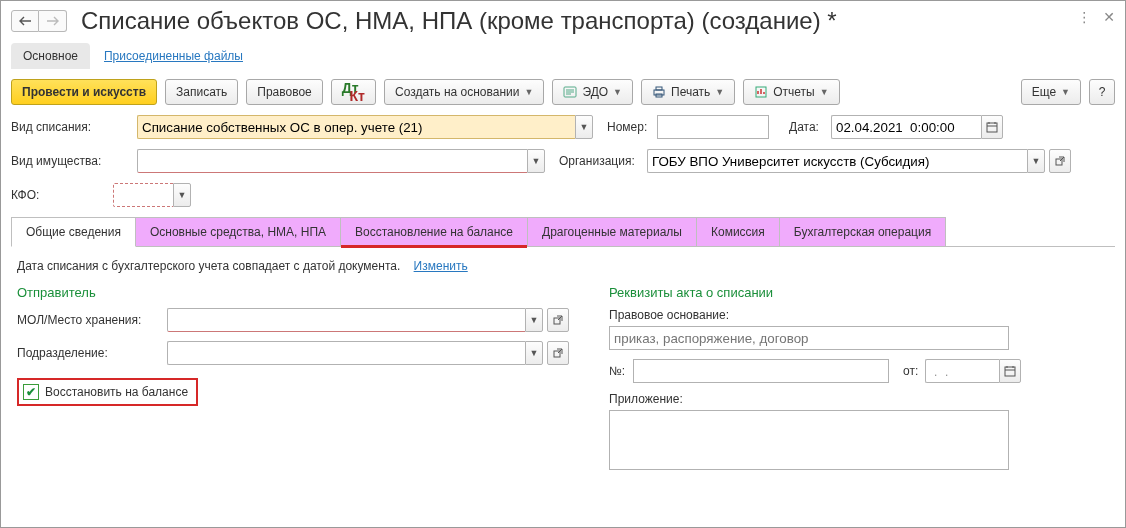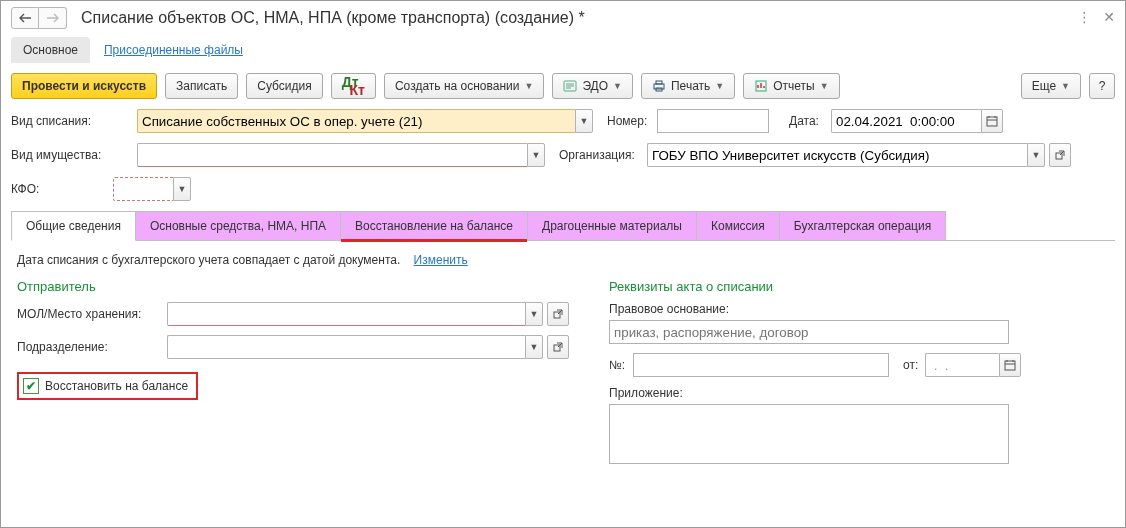--- a/index.html
+++ b/index.html
@@ -23,21 +23,21 @@
   .nav-btns { display:flex; gap:0; margin-right: 14px; }
   .nav-btn {
     width: 28px; height: 22px;
     border:1px solid #b8b8b8; background:#fafafa;
     display:flex; align-items:center; justify-content:center;
     cursor:pointer;
   }
   .nav-btn:first-child{border-radius:3px 0 0 3px;}
   .nav-btn:last-child{border-radius:0 3px 3px 0; border-left:none;}
   .title {
-    font-size: 16px;
+    font-size: 24px;
     color:#333;
   }
   .header-right {
     position:absolute; right:10px; top:8px;
     display:flex; gap:12px; align-items:center;
     color:#888;
   }
   .icon-dots, .icon-close { cursor:pointer; font-size:14px;}
   .tabs-top {
     display:flex; gap: 2px; padding: 4px 10px 0 10px;
@@ -198,21 +198,21 @@
 </div>
 
 <div class="tabs-top">
   <div class="tab-top active">Основное</div>
   <div class="tab-top">Присоединенные файлы</div>
 </div>
 
 <div class="toolbar">
   <div class="btn primary">Провести и искусств</div>
   <div class="btn">Записать</div>
-  <div class="btn">Субсидия</div>
+  <div class="btn">Правовое</div>
   <div class="btn">
     <span class="dtkt"><span class="dt">Дт</span><br><span class="kt">&nbsp;&nbsp;Кт</span></span>
   </div>
   <div class="btn">
     <span>Создать на основании</span>
     <span class="caret">▼</span>
   </div>
   <div class="btn">
     <svg width="14" height="14" viewBox="0 0 14 14">
         <rect x="1" y="2" width="12" height="10" rx="1" fill="none" stroke="#5a8"></rect>

